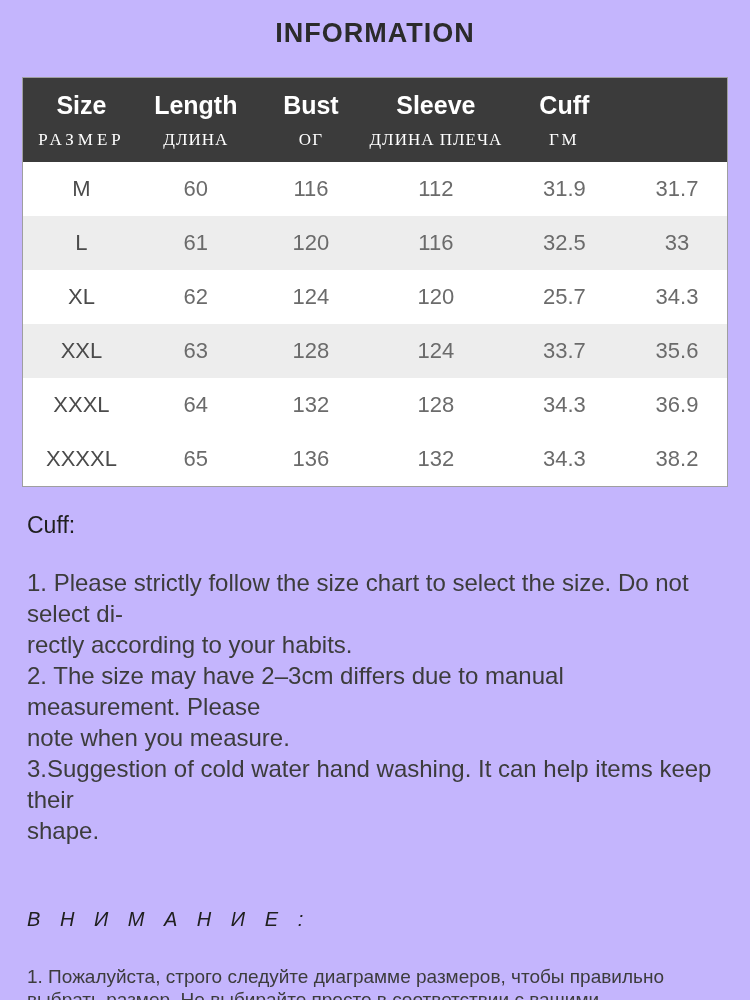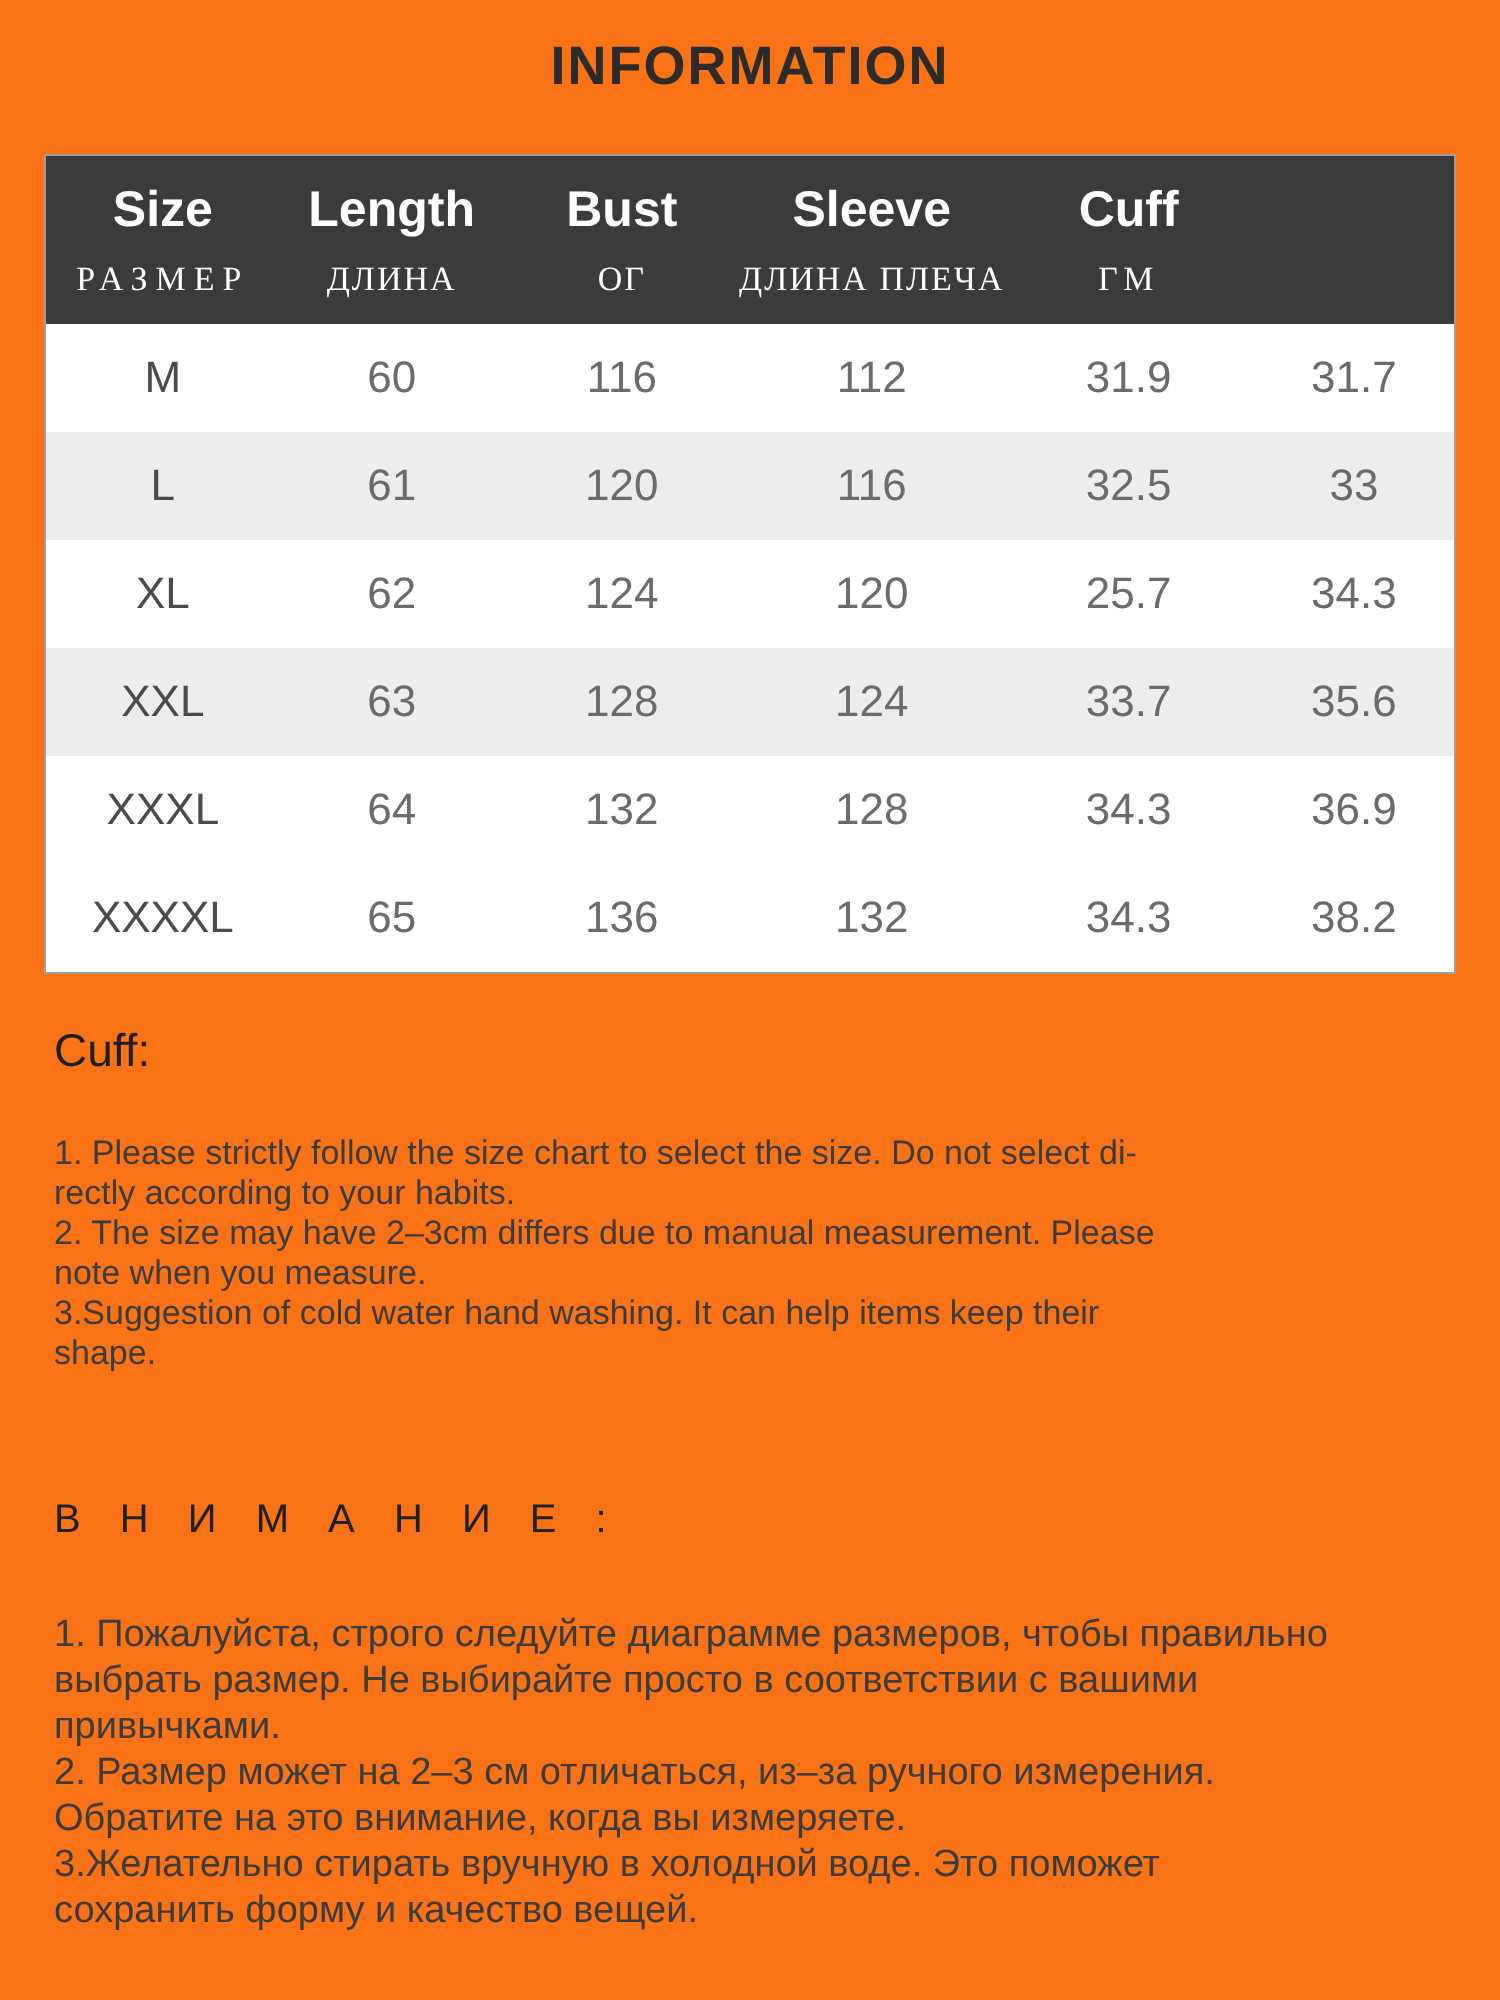--- a/index.html
+++ b/index.html
@@ -2,21 +2,21 @@
 <html><head>
 <meta charset="utf-8">
 <style>
   * { margin: 0; padding: 0; box-sizing: border-box; }
   html, body { background: #ffffff; }
   .page {
     position: relative;
     width: 750px;
     height: 1000px;
     margin: 0 auto;
-    background: #f97316;
+    background: #c4b5fd;
     font-family: "Liberation Sans", sans-serif;
     color: #3f3f3f;
     overflow: hidden;
   }
   .page-title {
     margin-top: 18px;
     text-align: center;
     font-size: 27px;
     font-weight: 700;
     letter-spacing: 1px;
@@ -73,31 +73,32 @@
   .td.size-cell { color: #4b4b4b; }
   
   .note-heading-en {
     margin: 25px 0 0 27px;
     font-size: 23px;
     font-weight: 400;
     color: #1f1f1f;
   }
   .note-text-en {
     margin: 28px 27px 0 27px;
-    font-size: 17px;
-    line-height: 20px;
+    font-size: 24px;
+    line-height: 31px;
     color: #3c3c3c;
     white-space: pre-line;
   }
   .note-heading-ru {
     margin: 62px 0 0 27px;
     font-size: 20px;
     font-weight: 400;
     letter-spacing: 7px;
     color: #202020;
+    font-style: italic;
   }
   .note-text-ru {
     margin: 34px 27px 0 27px;
     font-size: 19px;
     line-height: 23px;
     color: #3c3c3c;
     white-space: pre-line;
   }
 </style>
 </head>

